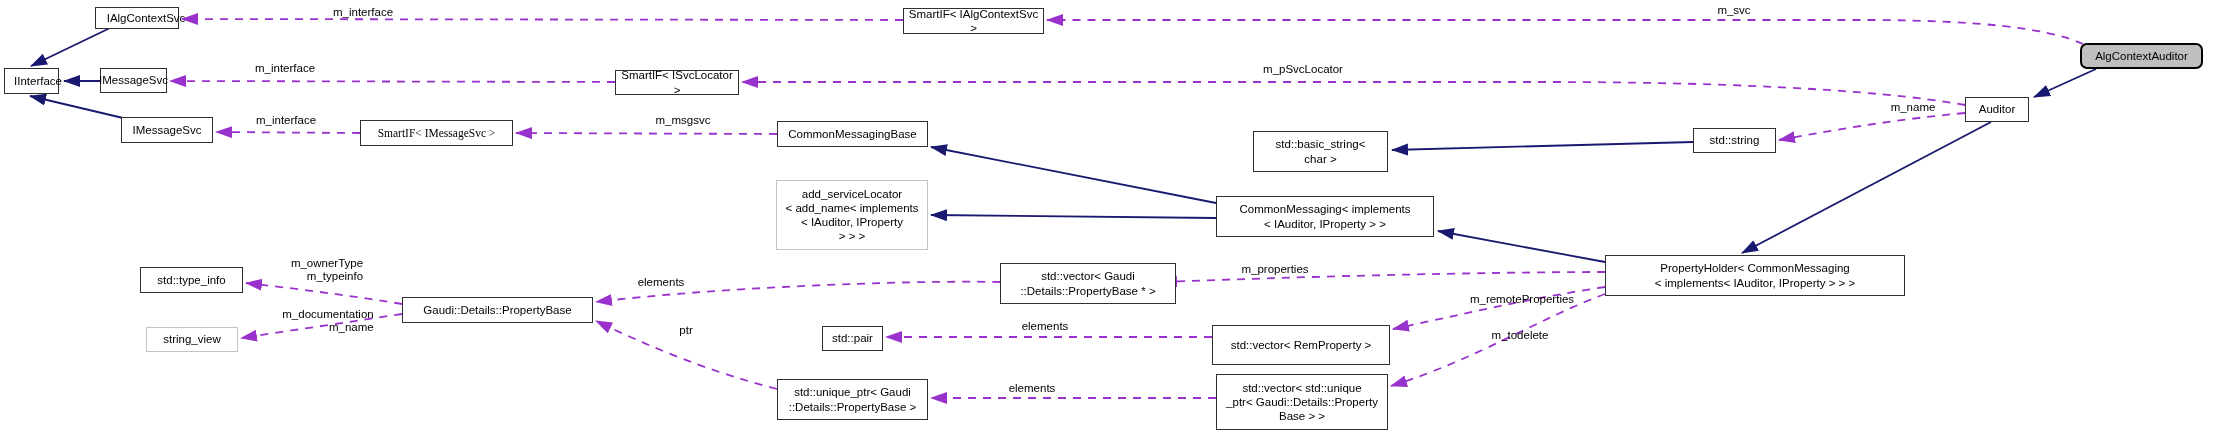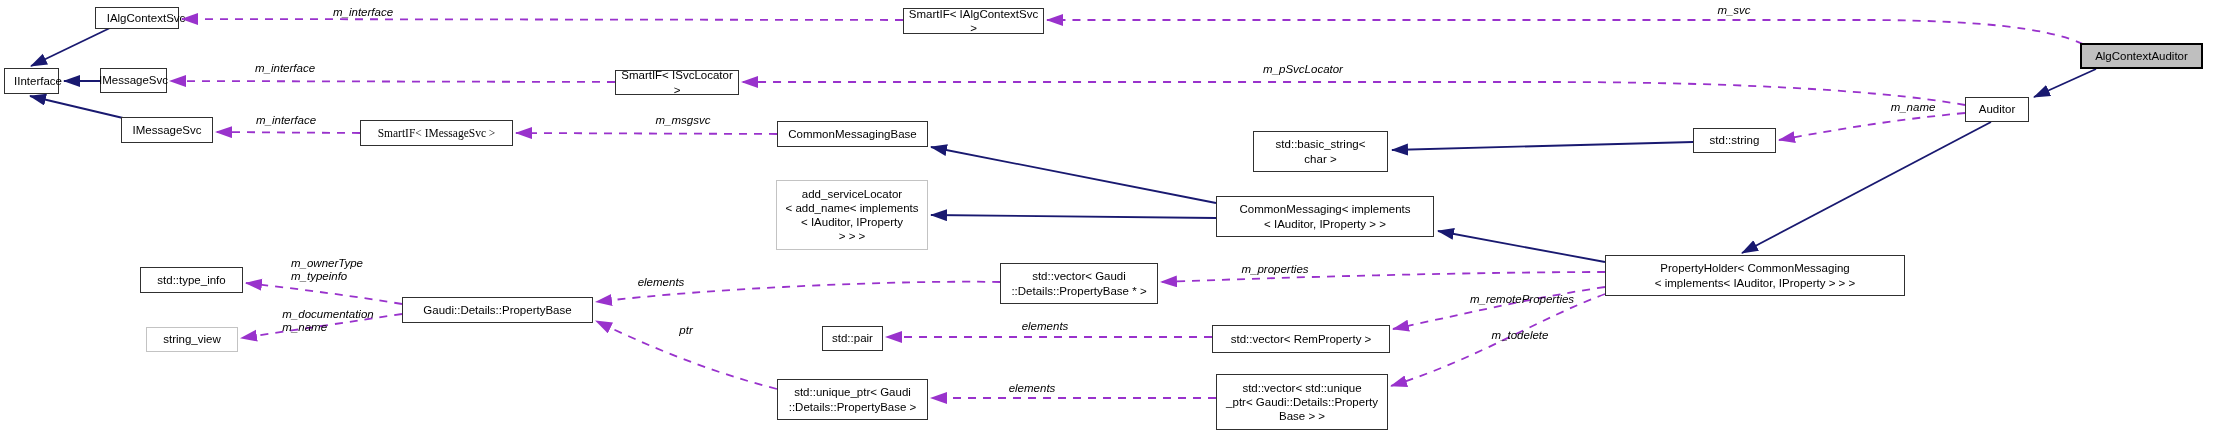--- a/index.html
+++ b/index.html
@@ -22,21 +22,21 @@
     display:flex;align-items:center;justify-content:center;
     text-align:center;white-space:pre-line;
     font-size:11.5px;line-height:1.22;color:#000;
     padding:1px 2px;cursor:pointer;
   }
   .node.ghost{border-color:var(--ghost-border,#c3c3c3);cursor:default;}
   .node.self{background:var(--self-fill,#bfbfbf);border-color:#000;border-width:2px;cursor:default;}
   .edge-label{
     position:absolute;transform:translate(-50%,-50%);
     font-size:11.5px;line-height:1.15;color:#000;
-    white-space:pre-line;text-align:left;pointer-events:none;font-style:italic;
+    white-space:pre-line;text-align:right;pointer-events:none;
   }
 </style>
 </head>
 <body>
 
 <div id="canvas">
 
   <svg id="edges" viewBox="0 0 2213 436" xmlns="http://www.w3.org/2000/svg">
     <defs>
       <marker id="arrow-inherit" markerUnits="userSpaceOnUse" markerWidth="18" markerHeight="13" refX="16" refY="6" orient="auto">
@@ -84,32 +84,32 @@
   <div class="node" style="left:903px;top:8px;width:141px;height:26px;">SmartIF&lt; IAlgContextSvc &gt;</div>
   <div class="node" style="left:777px;top:121px;width:151px;height:26px;">CommonMessagingBase</div>
   <div class="node ghost" style="left:776px;top:180px;width:152px;height:70px;">add_serviceLocator
 &lt; add_name&lt; implements
 &lt; IAuditor, IProperty
 &gt; &gt; &gt;</div>
   <div class="node" style="left:1253px;top:131px;width:135px;height:41px;">std::basic_string&lt;
 char &gt;</div>
   <div class="node" style="left:1693px;top:128px;width:83px;height:25px;">std::string</div>
   <div class="node" style="left:1965px;top:97px;width:64px;height:25px;">Auditor</div>
-  <div class="node self" style="left:2080px;top:43px;width:123px;height:26px;">AlgContextAuditor</div>
+  <div class="node self" style="left:2080px;top:43px;width:123px;height:26px;border-radius:7px;">AlgContextAuditor</div>
   <div class="node" style="left:1216px;top:196px;width:218px;height:41px;">CommonMessaging&lt; implements
 &lt; IAuditor, IProperty &gt; &gt;</div>
   <div class="node" style="left:1605px;top:255px;width:300px;height:41px;">PropertyHolder&lt; CommonMessaging
 &lt; implements&lt; IAuditor, IProperty &gt; &gt; &gt;</div>
   <div class="node" style="left:140px;top:267px;width:103px;height:26px;">std::type_info</div>
   <div class="node ghost" style="left:146px;top:327px;width:92px;height:25px;">string_view</div>
   <div class="node" style="left:402px;top:297px;width:191px;height:26px;">Gaudi::Details::PropertyBase</div>
-  <div class="node" style="left:1000px;top:263px;width:158px;height:41px;">std::vector&lt; Gaudi
+  <div class="node" style="left:1000px;top:263px;width:176px;height:41px;">std::vector&lt; Gaudi
 ::Details::PropertyBase * &gt;</div>
   <div class="node" style="left:822px;top:326px;width:61px;height:25px;">std::pair</div>
-  <div class="node" style="left:1212px;top:325px;width:178px;height:28px;">std::vector&lt; RemProperty &gt;</div>
+  <div class="node" style="left:1212px;top:325px;width:178px;height:40px;">std::vector&lt; RemProperty &gt;</div>
   <div class="node" style="left:777px;top:379px;width:151px;height:41px;">std::unique_ptr&lt; Gaudi
 ::Details::PropertyBase &gt;</div>
   <div class="node" style="left:1216px;top:374px;width:172px;height:56px;">std::vector&lt; std::unique
 _ptr&lt; Gaudi::Details::Property
 Base &gt; &gt;</div>
 
   <div class="edge-label" style="left:363px;top:13px;">m_interface</div>
   <div class="edge-label" style="left:285px;top:69px;">m_interface</div>
   <div class="edge-label" style="left:286px;top:121px;">m_interface</div>
   <div class="edge-label" style="left:1734px;top:11px;">m_svc</div>

